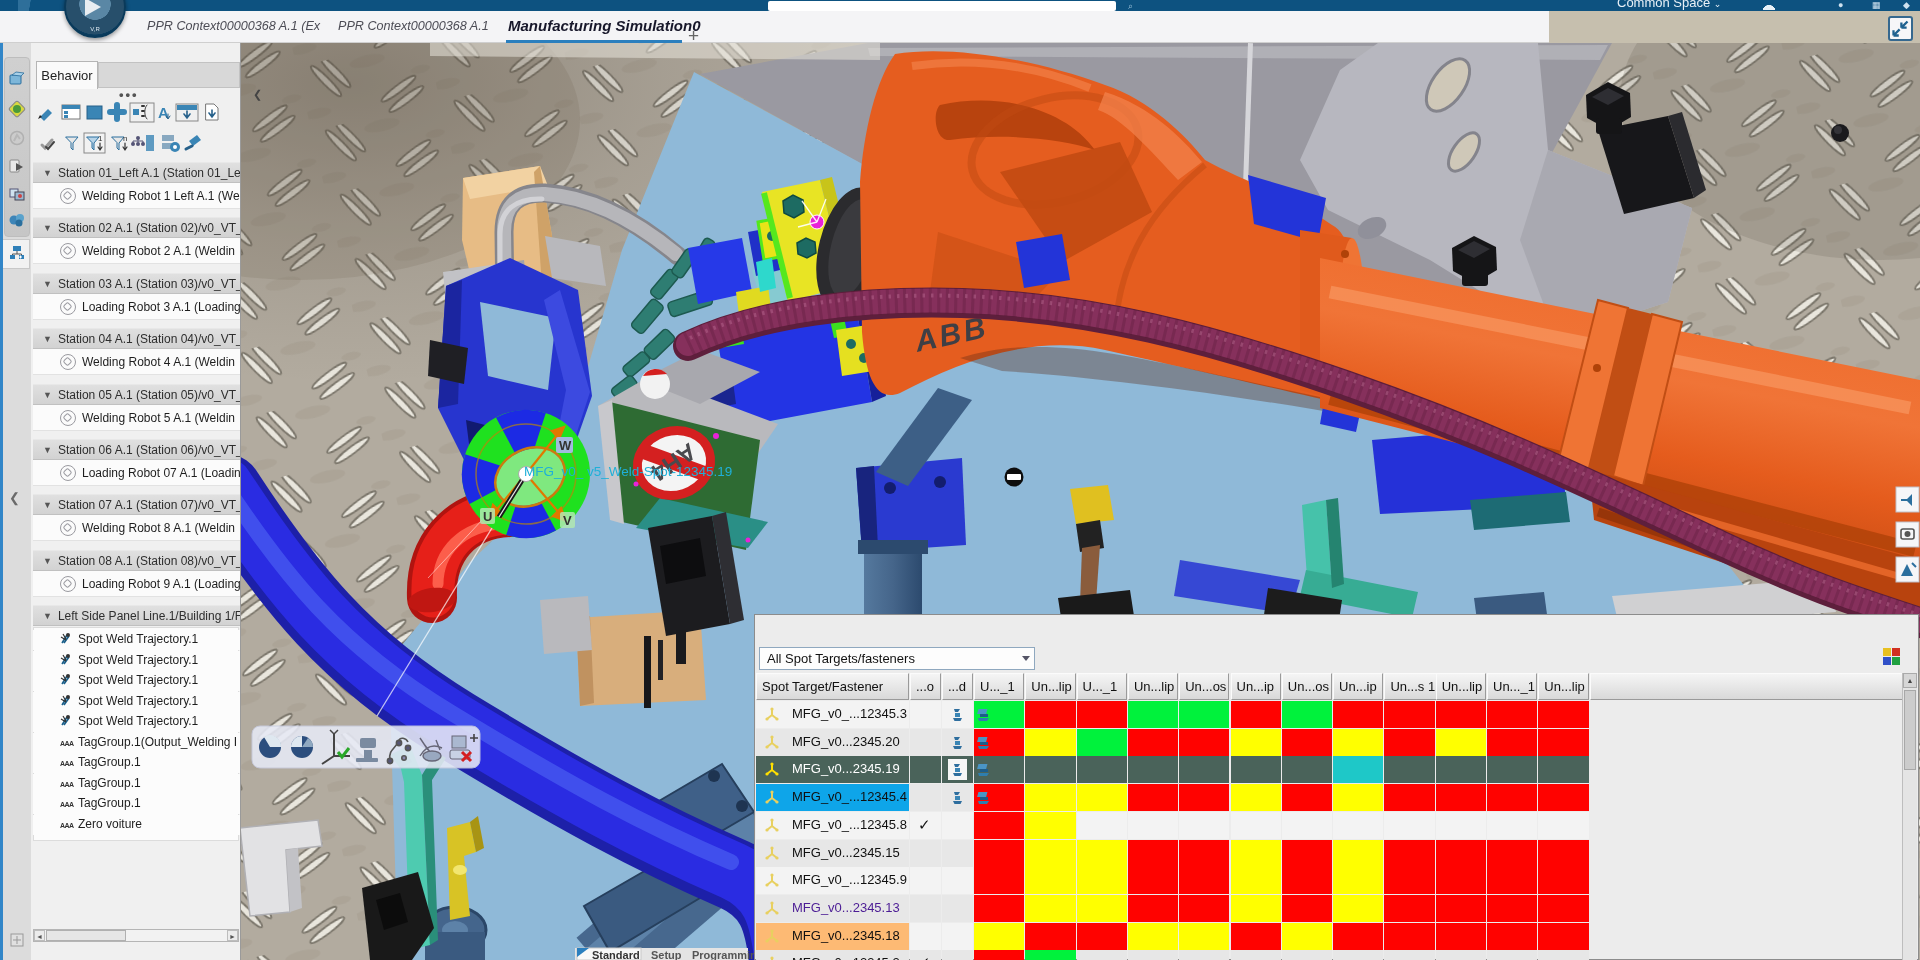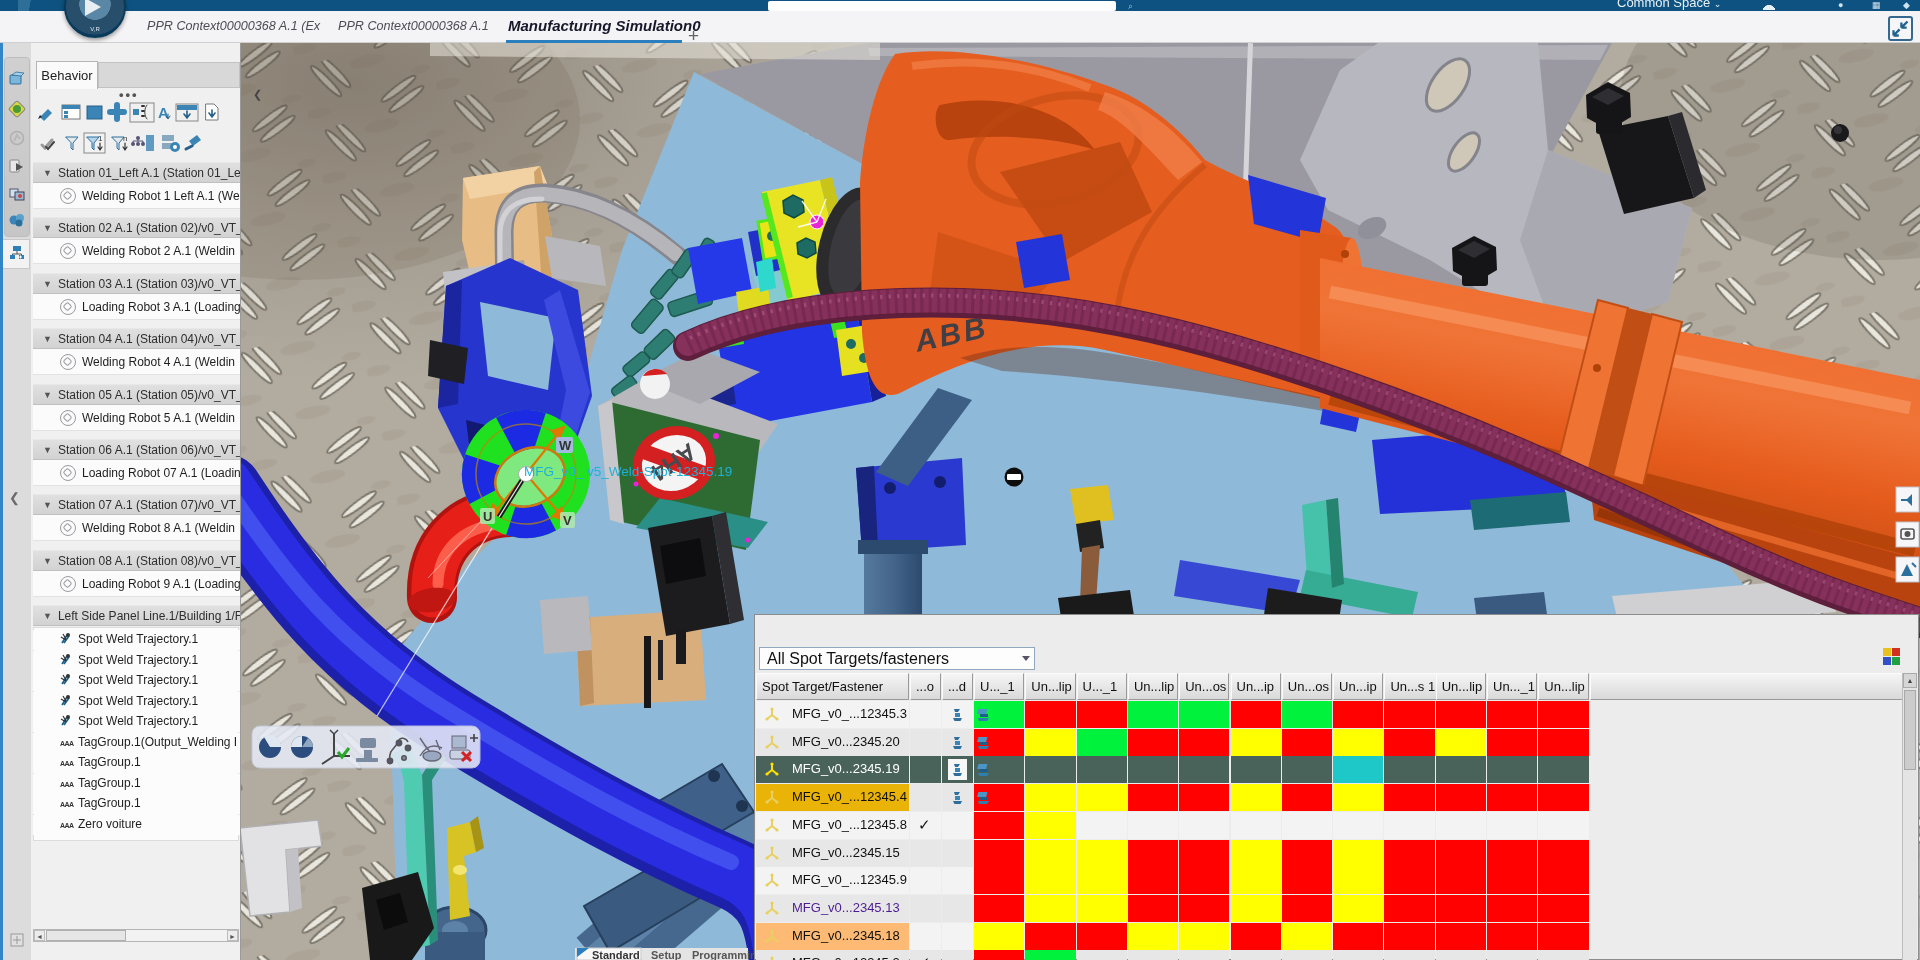--- a/index.html
+++ b/index.html
@@ -1,17 +1,17 @@
 <!DOCTYPE html>
 <html><head><meta charset="utf-8"><style>
 *{margin:0;padding:0;box-sizing:border-box}
 html,body{width:1920px;height:960px;overflow:hidden;font-family:"Liberation Sans",sans-serif}
 #root{position:relative;width:1920px;height:960px;background:#c6bfae;overflow:hidden}
 #topbar{position:absolute;left:0;top:0;width:1920px;height:11px;background:#0d5280}
-#tabbar{position:absolute;left:0;top:11px;width:1920px;height:32px;background:#f4f4f6;border-bottom:1px solid #cfcfcf}
+#tabbar{position:absolute;left:0;top:11px;width:1549px;height:32px;background:#f4f4f6;border-bottom:1px solid #cfcfcf}
 .tab{position:absolute;top:0;height:32px;line-height:30px;font-style:italic;font-size:12.6px;color:#4c4c55;white-space:nowrap}
 .tab.active{font-weight:bold;color:#17172a;font-size:15px}
 #underline{position:absolute;left:506px;top:40px;width:176px;height:3px;background:#2b7fbe}
 #plus{position:absolute;left:688px;top:14px;font-size:19px;color:#666;font-style:normal}
 #collapse{position:absolute;left:1888px;top:16px;width:25px;height:25px;border:2px solid #35688f;border-radius:3px;background:#f6f6f8}
 #searchbox{position:absolute;left:768px;top:1px;width:348px;height:10px;background:#fff;border-radius:2px}
 .tbico{position:absolute;top:0;height:11px;color:#cfe2ef;font-size:9px;line-height:11px}
 #compass{position:absolute;left:64px;top:-24px;width:62px;height:62px;border-radius:50%;background:radial-gradient(circle at 50% 45%,#5a87a5 0 36%,#274f6b 37% 70%,#0b3d5f 71% 100%);border:2px solid #0a3a5a;box-shadow:0 2px 4px rgba(0,0,0,.4)}
 #compass:before{content:"";position:absolute;left:19px;top:20px;border-left:16px solid #e9eef2;border-top:9px solid transparent;border-bottom:9px solid transparent}
 #compass .vr{position:absolute;left:0;right:0;bottom:4px;text-align:center;color:#dce8f0;font-size:6px}
@@ -37,21 +37,21 @@
 .irow .tg{display:inline-block;margin:0 4px 0px 27px;width:14px;font-size:7px;letter-spacing:-0.5px;color:#333;font-weight:bold}
 #itemsbox{position:absolute;left:2px;top:584px;width:206px;height:214px;background:#fcfcfc;border:1px solid #dcdcdc}
 #hscroll{position:absolute;left:2px;top:886px;width:206px;height:13px;background:#f2f2f2;border:1px solid #b5b5b5}
 #hscroll .thumb{position:absolute;left:12px;top:0px;width:80px;height:11px;background:#e6e6e6;border:1px solid #b0b0b0}
 #hscroll .ar{position:absolute;top:0;width:11px;height:11px;font-size:7px;color:#555;text-align:center;line-height:11px;background:#ececec;border:1px solid #bdbdbd}
 
 #analyze{position:absolute;left:754px;top:614px;width:1165px;height:346px;background:#ececec;border:1px solid #8c8c8c}
 #atitle{position:absolute;left:0;top:0;width:100%;height:24px;background:linear-gradient(#fafafa,#dedede);border-bottom:1px solid #c0c0c0;font-size:13px;color:#111;line-height:23px}
 #atitle .t{margin-left:24px}
 #atitle .win{position:absolute;right:8px;top:0;color:#555;font-size:12px;letter-spacing:8px}
-.combo{position:absolute;top:32px;height:23px;background:#fdfdfd;border:1px solid #8fa8bf;font-size:16px;color:#111;line-height:21px;padding-left:7px}
+.combo{position:absolute;top:32px;height:23px;background:#fdfdfd;border:1px solid #8fa8bf;font-size:13px;color:#111;line-height:21px;padding-left:7px}
 .combo .da{position:absolute;right:4px;top:8px;width:0;height:0;border-left:4px solid transparent;border-right:4px solid transparent;border-top:5px solid #556}
 #palette{position:absolute;left:1128px;top:33px;width:17px;height:17px}
 .hcell{position:absolute;top:58px;height:27px;background:linear-gradient(#f5f5f5,#d9d9d9);border:1px solid;border-color:#fbfbfb #9a9a9a #9a9a9a #fbfbfb;font-size:13px;color:#111;line-height:25px;padding-left:5px;white-space:nowrap;overflow:hidden}
 #vsb{position:absolute;right:1px;top:58px;width:15px;height:287px;background:#e4e4e4;border-left:1px solid #bdbdbd}
 #vsb .up{position:absolute;left:0;top:0;width:14px;height:15px;background:#d6d6d6;border:1px solid #aaa;font-size:7px;text-align:center;line-height:14px;color:#444}
 #vsb .th{position:absolute;left:1px;top:17px;width:12px;height:80px;background:#cccccc;border:1px solid #a8a8a8}
 .arow{position:absolute;left:1px;width:1148px;height:28px}
 .arow .nm{position:absolute;left:0;top:0;width:153px;height:27px;font-size:13px;color:#101010;line-height:26px;padding-left:36px;white-space:nowrap}
 .arow .spoticon{position:absolute;left:8px;top:6px;width:16px;height:16px}
 .cell{position:absolute;top:0;height:27px}
@@ -726,21 +726,21 @@
           <div class="cell" style="left:423.20000000000005px;width:50.3px;background:#4a635a"></div>
           <div class="cell" style="left:474.50000000000006px;width:50.3px;background:#4a635a"></div>
           <div class="cell" style="left:525.8000000000001px;width:50.3px;background:#4a635a"></div>
           <div class="cell" style="left:577.1px;width:50.3px;background:#1ec8c8"></div>
           <div class="cell" style="left:628.4px;width:50.3px;background:#4a635a"></div>
           <div class="cell" style="left:679.6999999999999px;width:50.3px;background:#4a635a"></div>
           <div class="cell" style="left:730.9999999999999px;width:50.3px;background:#4a635a"></div>
           <div class="cell" style="left:782.2999999999998px;width:50.3px;background:#4a635a"></div>
         </div>
         <div class="arow" style="top:169.1px">
-          <div class="nm" style="background:#eab308;color:#101010"><svg class="spoticon" viewBox="0 0 16 16">
+          <div class="nm" style="background:#0ea5e9;color:#101010"><svg class="spoticon" viewBox="0 0 16 16">
               <path d="M8 8 L8 2 M8 8 L3 12 M8 8 L13 12" stroke="#e8d060" stroke-width="2"></path>
               <circle cx="8" cy="2" r="1.6" fill="#e8d060"></circle>
               <circle cx="3" cy="12" r="1.6" fill="#e8d060"></circle>
               <circle cx="13" cy="12" r="1.6" fill="#e8d060"></circle>
             </svg>MFG_v0_...12345.4</div>
           <div class="cell" style="left:154px;width:31px;background:#e7e7e7"></div>
           <div class="cell" style="left:186px;width:31px;background:#e7e7e7;position:absolute">
             <svg width="13" height="14" viewBox="0 0 13 14" style="position:absolute;left:9px;top:7px">
               <path d="M3 1 h6 l-2 3 h-3z" fill="#2e6e9e"></path>
               <rect x="4" y="5" width="5" height="4" fill="#3a85b5"></rect>

